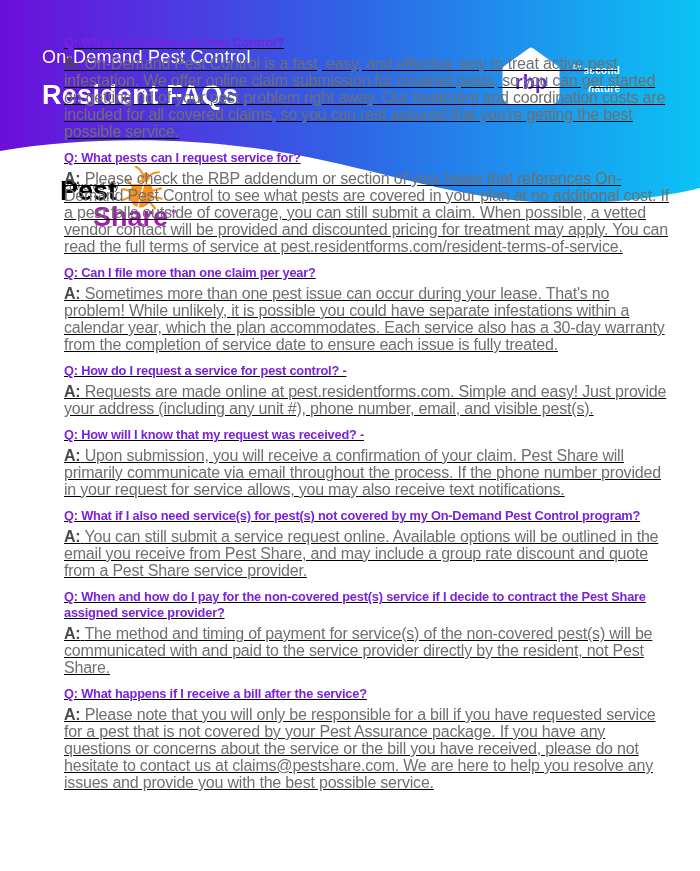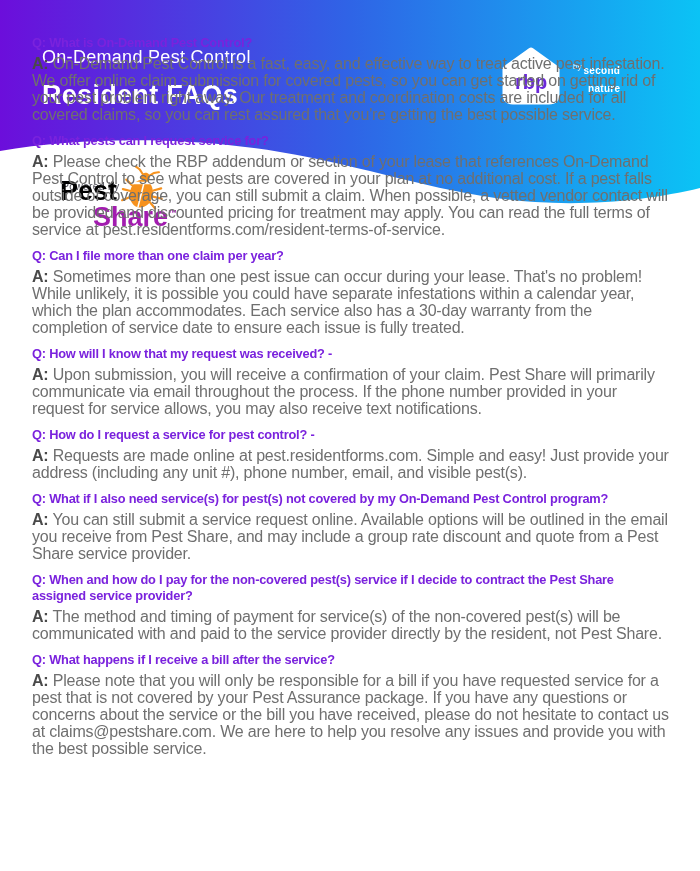--- a/index.html
+++ b/index.html
@@ -22,21 +22,21 @@
   .sn-word { font-weight: 700; font-size: 10px; letter-spacing: 0.3px; }
   .sn-word2 { margin-left: 15px; margin-top: 32px; }
   
   .pestshare-logo { position: absolute; left: 60px; top: 164px; width: 170px; height: 78px; }
   .ps-powered { position: absolute; left: 2px; top: 16px; font-size: 10.5px; color: #4d4d57; letter-spacing: 0.2px; }
   .ps-word1 { position: absolute; left: 0; top: 12px; font-size: 27px; font-weight: 800; color: #000000; }
   .ps-word2 { position: absolute; left: 33px; top: 38px; font-size: 27px; font-weight: 800; color: #a21caf; }
   .ps-tm { font-size: 9px; vertical-align: 10px; font-weight: 700; }
   .beetle { position: absolute; left: 60px; top: 2px; }
   
-  .faq-content { position: relative; margin-top: 35px; padding: 0 30px 0 32px; }
+  .faq-content { position: relative; margin-top: 35px; padding: 0 30px 0 64px; text-decoration: underline; }
   .q {
     color: #7A22DD; font-weight: 700; font-size: 12.8px; line-height: 16px;
     letter-spacing: -0.2px; margin: 0 0 4px 0;
   }
   .a {
     color: #6f6f6f; font-size: 16px; line-height: 17px;
     letter-spacing: -0.2px; margin: 0 0 10px 0;
   }
   .a-prefix { color: #4a4a4a; font-weight: 700; }
 </style>
@@ -100,29 +100,29 @@
       <span class="a-text">Please check the RBP addendum or section of your lease that references On-Demand Pest Control to see what pests are covered in your plan at no additional cost. If a pest falls outside of coverage, you can still submit a claim. When possible, a vetted vendor contact will be provided and discounted pricing for treatment may apply. You can read the full terms of service at pest.residentforms.com/resident-terms-of-service.</span></p>
   </section>
 
   <section class="faq-item">
     <h3 class="q">Q: Can I file more than one claim per year?</h3>
     <p class="a"><b class="a-prefix">A:</b>
       <span class="a-text">Sometimes more than one pest issue can occur during your lease. That's no problem! While unlikely, it is possible you could have separate infestations within a calendar year, which the plan accommodates. Each service also has a 30-day warranty from the completion of service date to ensure each issue is fully treated.</span></p>
   </section>
 
   <section class="faq-item">
+    <h3 class="q">Q: How do I request a service for pest control? -</h3>
+    <p class="a"><b class="a-prefix">A:</b>
+      <span class="a-text">Requests are made online at pest.residentforms.com. Simple and easy! Just provide your address (including any unit #), phone number, email, and visible pest(s).</span></p>
+  </section>
+
+  <section class="faq-item">
     <h3 class="q">Q: How will I know that my request was received? -</h3>
     <p class="a"><b class="a-prefix">A:</b>
       <span class="a-text">Upon submission, you will receive a confirmation of your claim. Pest Share will primarily communicate via email throughout the process. If the phone number provided in your request for service allows, you may also receive text notifications.</span></p>
-  </section>
-
-  <section class="faq-item">
-    <h3 class="q">Q: How do I request a service for pest control? -</h3>
-    <p class="a"><b class="a-prefix">A:</b>
-      <span class="a-text">Requests are made online at pest.residentforms.com. Simple and easy! Just provide your address (including any unit #), phone number, email, and visible pest(s).</span></p>
   </section>
 
   <section class="faq-item">
     <h3 class="q">Q: What if I also need service(s) for pest(s) not covered by my On-Demand Pest Control program?</h3>
     <p class="a"><b class="a-prefix">A:</b>
       <span class="a-text">You can still submit a service request online. Available options will be outlined in the email you receive from Pest Share, and may include a group rate discount and quote from a Pest Share service provider.</span></p>
   </section>
 
   <section class="faq-item">
     <h3 class="q">Q: When and how do I pay for the non-covered pest(s) service if I decide to contract the Pest Share assigned service provider?</h3>

